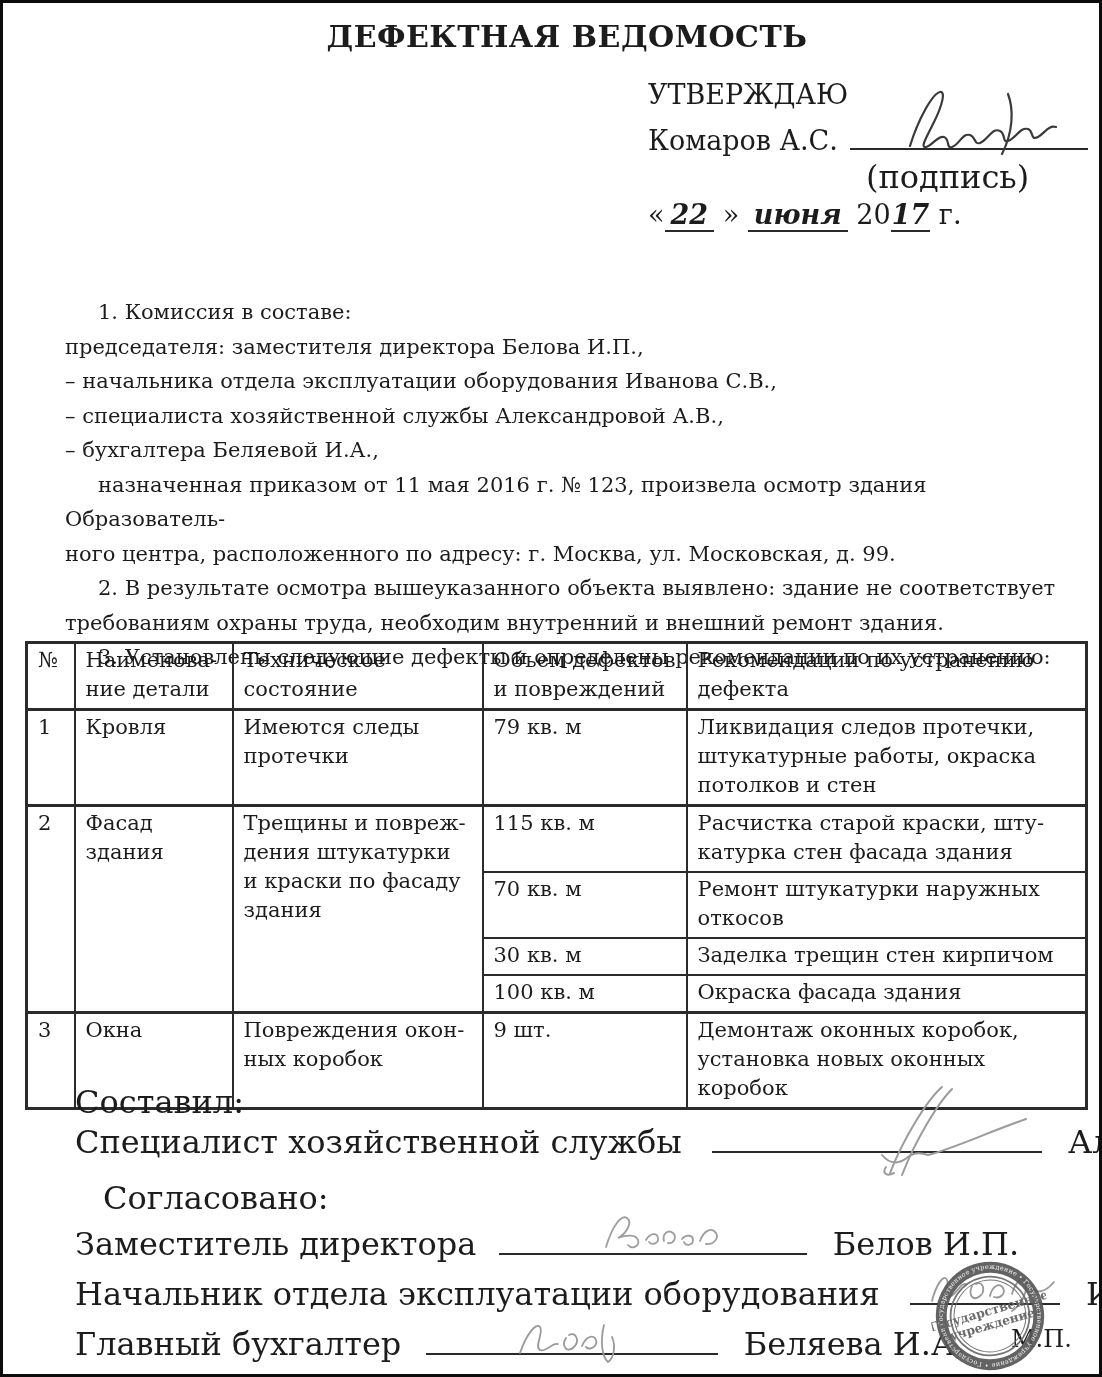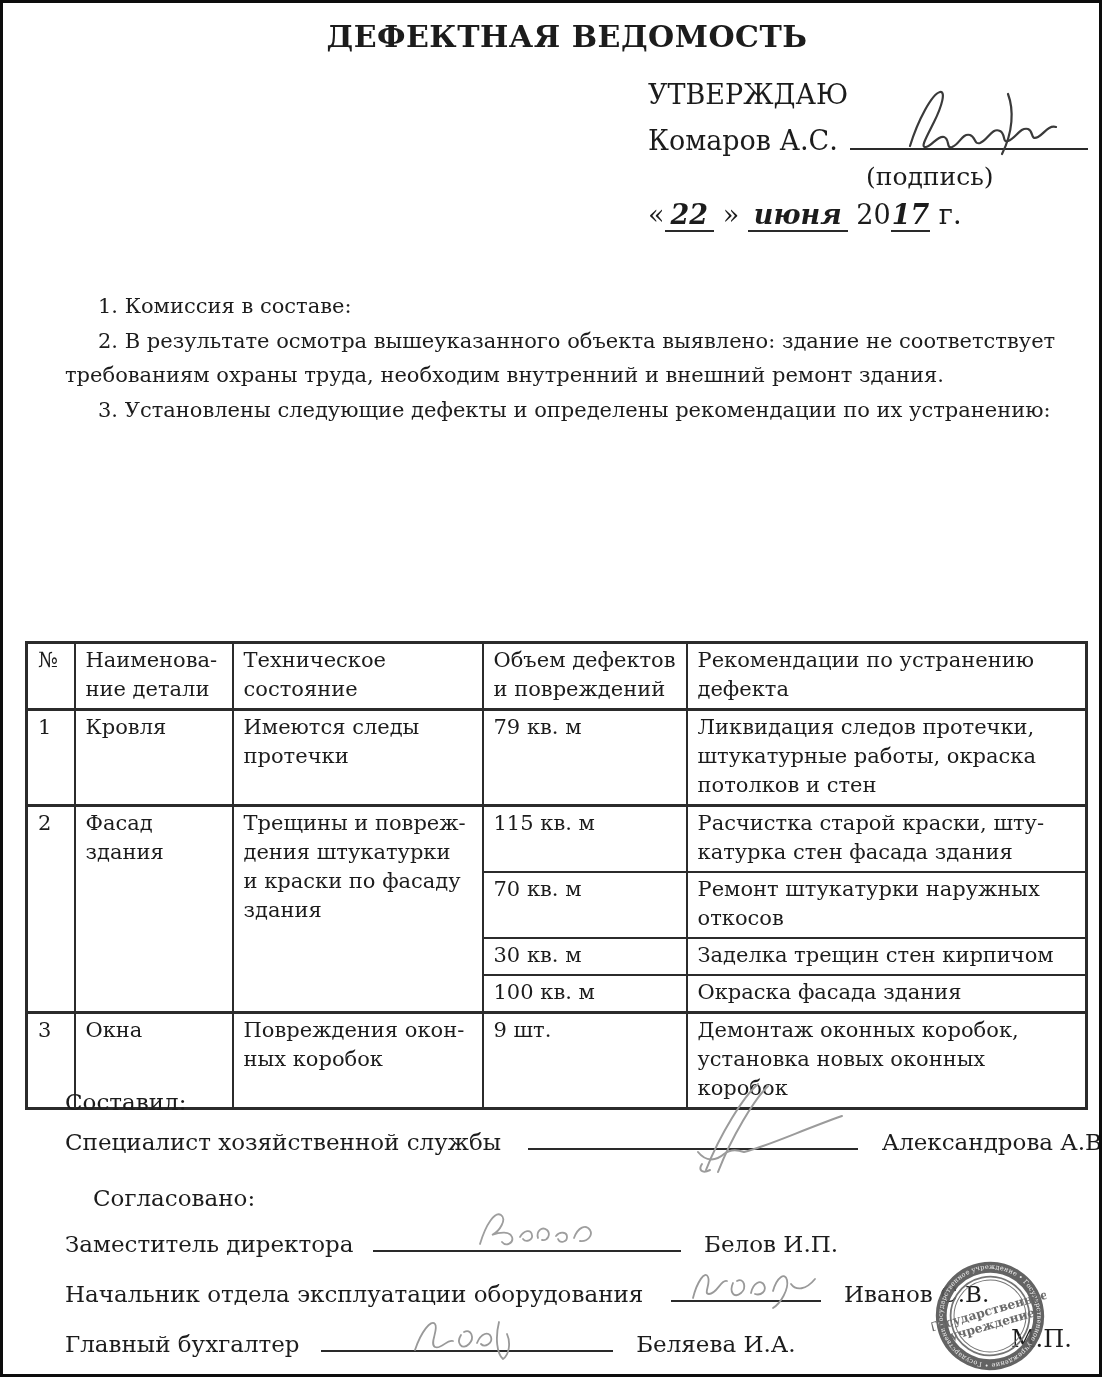--- a/index.html
+++ b/index.html
@@ -12,43 +12,43 @@
     position:absolute; top:16px; left:0; width:100%;
     text-align:center; font-size:30px; font-weight:bold; letter-spacing:.5px;margin-left:16px;
   }
   
   .approval{position:absolute; left:645px; top:74px; width:440px; font-size:27px; line-height:36px;}
   .approval .heading{margin-bottom:4px;}
   .approval .position{margin-top:26px;}
   .approval .name-row{margin-top:10px; display:flex; align-items:baseline;text-align:center;}
   .sigline{display:inline-block; position:relative; border-bottom:2px solid #2a2a2a; height:8px; vertical-align:baseline;}
   .approval .name-row .sigline{flex:1; margin-left:12px;}
-  .approval .caption{font-size:25px; margin-left:218px; margin-top:0;}
+  .approval .caption{font-size:32px; margin-left:218px; margin-top:0;}
   .approval .date-row{margin-top:2px; white-space:nowrap;}
   .u{border-bottom:2px solid #2a2a2a; padding:0 6px;}
   .hand{font-style:italic;font-weight:bold;}
   
-  .body-text{position:absolute; left:62px; top:286px; width:1012px; font-size:21px; line-height:34.5px;}
+  .body-text{position:absolute; left:62px; top:292px; width:1012px; font-size:21px; line-height:34.5px;}
   .body-text p{margin:0; white-space:pre-line;}
   .body-text p.indent{text-indent:33px;}
   
   table.defects{
     position:absolute; left:22px; top:638px; width:1060px;
     border-collapse:collapse; table-layout:fixed;
     font-size:21px; line-height:29px;
   }
   table.defects th, table.defects td{
     border:2px solid #2b2b2b; padding:2px 8px 4px 10px;
     vertical-align:top; text-align:left; font-weight:normal; white-space:pre-line;
   }
   table.defects{border:3px solid #2b2b2b;}
   tr.hdr th{border-bottom:3px solid #2b2b2b; border-top:3px solid #2b2b2b;}
   tr.main-sep td{border-top:3px solid #2b2b2b;}
   
-  .footer{position:absolute; left:62px; top:1080px; width:1020px; font-size:23px; line-height:38px;}
+  .footer{position:absolute; left:72px; top:1080px; width:1020px; font-size:32px; line-height:38px;}
   .sig-row{margin-top:8px; white-space:nowrap;}
   .sig-row .sigline{height:7px;}
   .agreed-heading{margin-top:18px;margin-left:28px;}
   .sig-row .name{margin-left:16px;}
   .sig-svg{position:absolute; overflow:visible;}
   .mp{position:absolute; left:1008px; top:1322px; font-size:24px;}
   
   .stamp{position:absolute; left:928px; top:1254px; width:118px; height:118px; opacity:.93; transform:rotate(-12deg);}
 </style>
 </head>
@@ -76,20 +76,26 @@
       <span>«</span><span class="u hand">22</span>
       <span>»</span>
       <span class="u hand">июня</span>
       <span>20</span><span class="u hand" style="padding:0 1px;">17</span>
       <span>г.</span>
     </div>
   </div>
 
   <div class="body-text">
     <p class="indent">1. Комиссия в составе:</p>
+    <p>председателя: заместителя директора Белова И.П.,
+– начальника отдела эксплуатации оборудования Иванова С.В.,
+– специалиста хозяйственной службы Александровой А.В.,
+– бухгалтера Беляевой И.А.,</p>
+    <p class="indent">назначенная приказом от 11 мая 2016 г. № 123, произвела осмотр здания Образователь-
+ного центра, расположенного по адресу: г. Москва, ул. Московская, д. 99.</p>
     <p class="indent">2. В результате осмотра вышеуказанного объекта выявлено: здание не соответствует
 требованиям охраны труда, необходим внутренний и внешний ремонт здания.</p>
     <p class="indent">3. Установлены следующие дефекты и определены рекомендации по их устранению:</p>
   </div>
 
   <table class="defects">
     <colgroup>
       <col style="width:48px">
         <col style="width:158px">
         <col style="width:250px">

